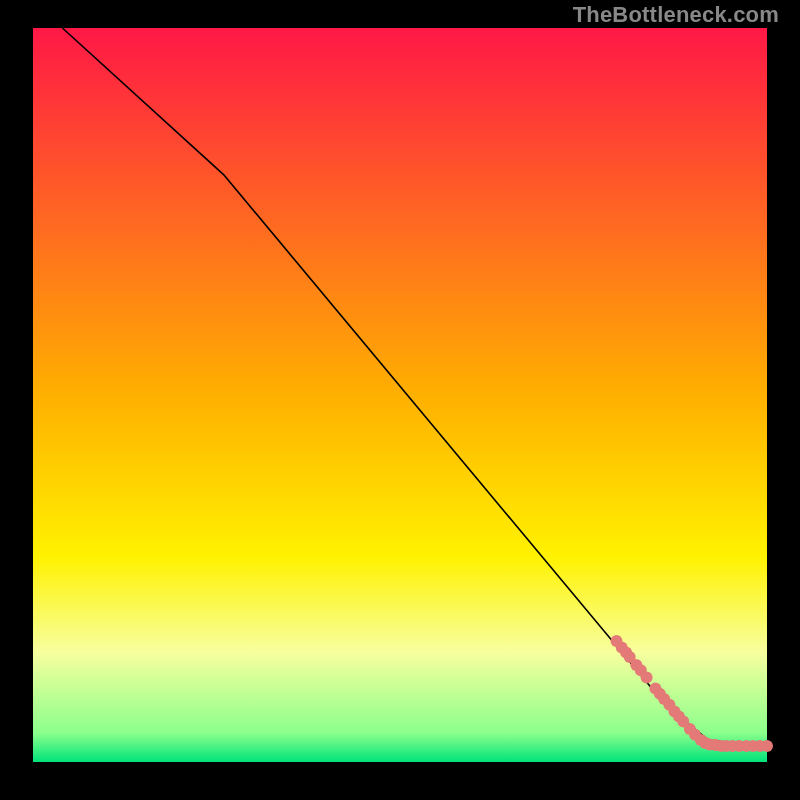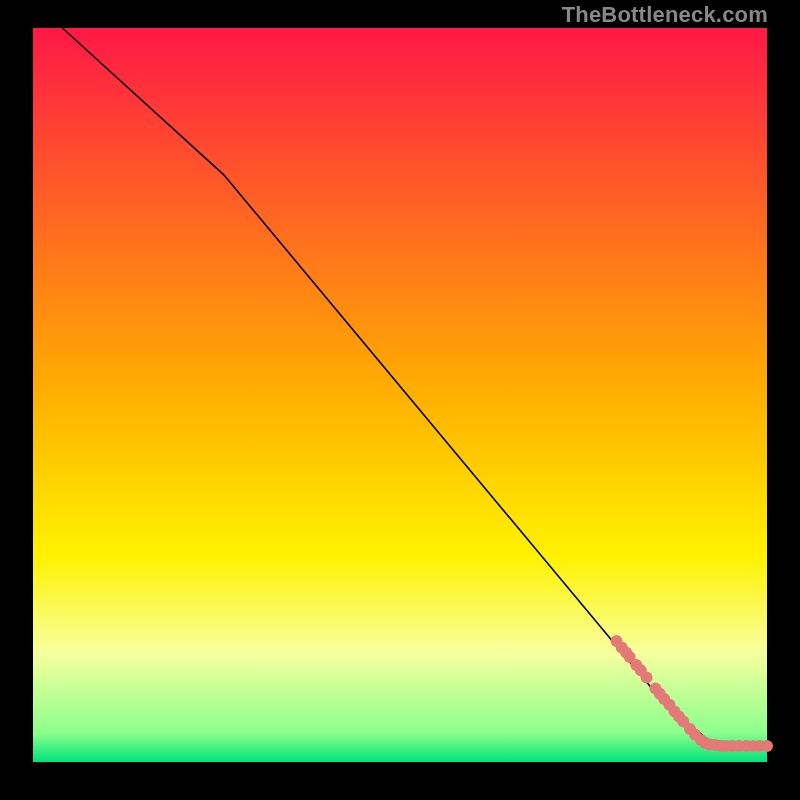--- a/index.html
+++ b/index.html
@@ -12,21 +12,21 @@
     overflow: hidden;
   }
   .stage {
     position: relative;
     width: 800px;
     height: 800px;
   }
   .watermark {
     position: absolute;
     top: 2px;
-    right: 32px;
+    right: 21px;
     font-size: 22px;
     font-weight: bold;
     color: #888;
     z-index: 10;
     letter-spacing: 0.2px;
   }
   svg.plot {
     position: absolute;
     left: 0;
     top: 0;

